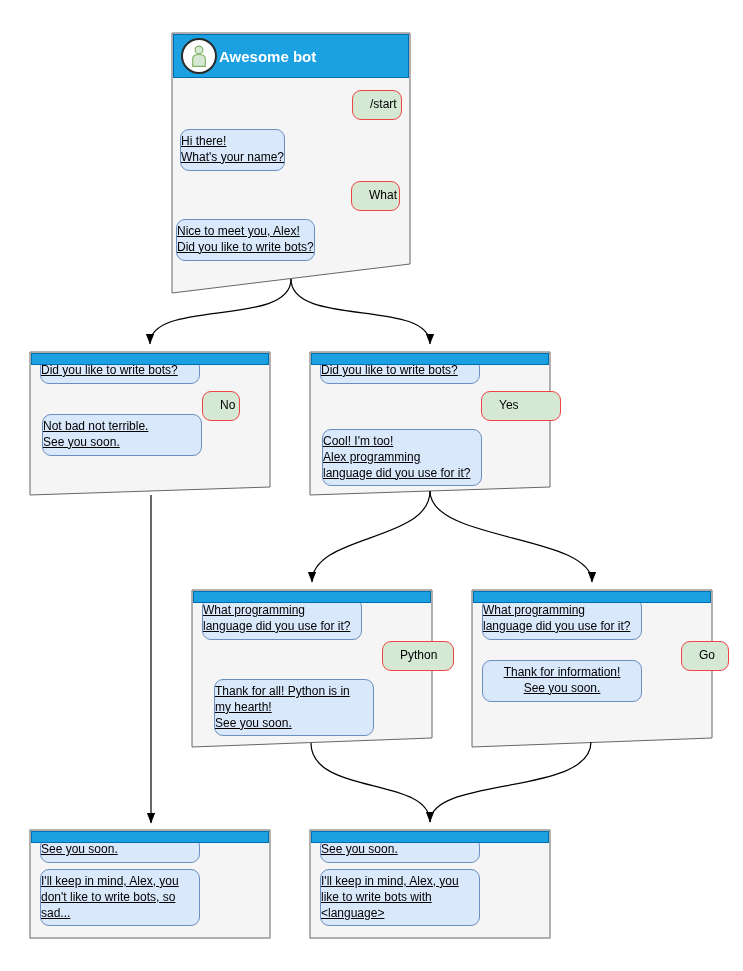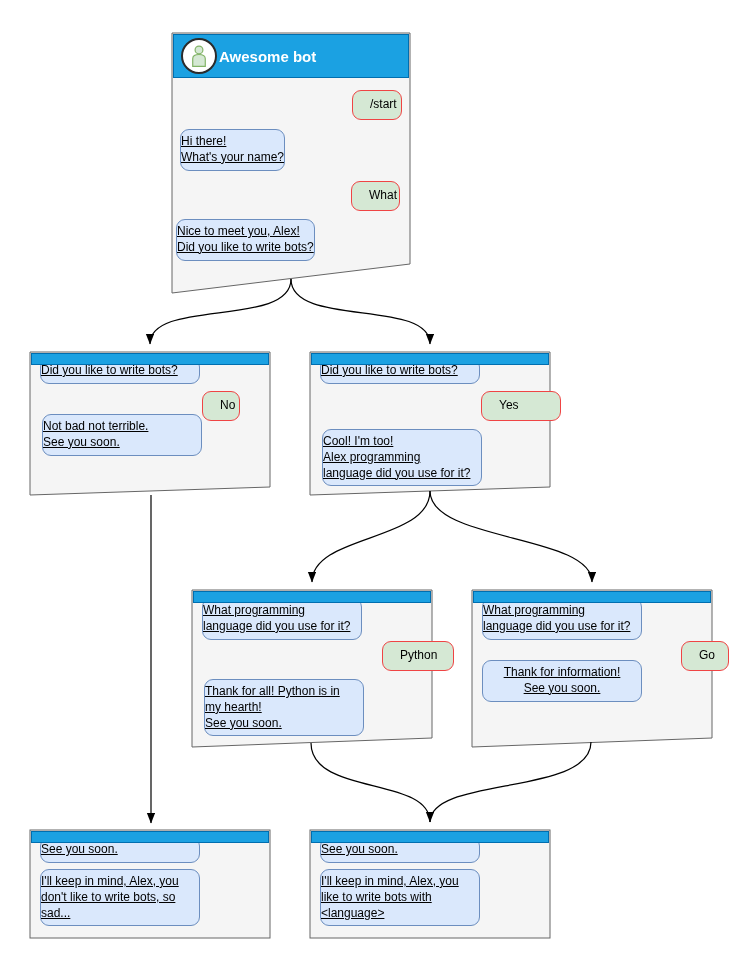--- a/index.html
+++ b/index.html
@@ -91,21 +91,21 @@
 
   <div class="bubble bot w160" style="left:320px;top:358px;">Did you like to write bots?</div>
   <div class="bubble user" style="left:481px;top:391px;width:80px;">Yes</div>
   <div class="bubble bot w160" style="left:322px;top:429px;">Cool! I'm too!
 Alex programming
 language did you use for it?</div>
 
   <div class="bubble bot w160" style="left:202px;top:598px;">What programming
 language did you use for it?</div>
   <div class="bubble user" style="left:382px;top:641px;width:72px;">Python</div>
-  <div class="bubble bot w160" style="left:204px;top:679px;">Thank for all! Python is in
+  <div class="bubble bot w160" style="left:214px;top:679px;">Thank for all! Python is in
 my hearth!
 See you soon.</div>
 
   <div class="bubble bot w160" style="left:482px;top:598px;">What programming
 language did you use for it?</div>
   <div class="bubble user" style="left:652px;top:641px;width:48px;margin-left:29px;">Go</div>
   <div class="bubble bot w160" style="left:482px;top:660px;text-align:center;">Thank for information!
 See you soon.</div>
 
   <div class="bubble bot w160" style="left:40px;top:837px;">See you soon.</div>

